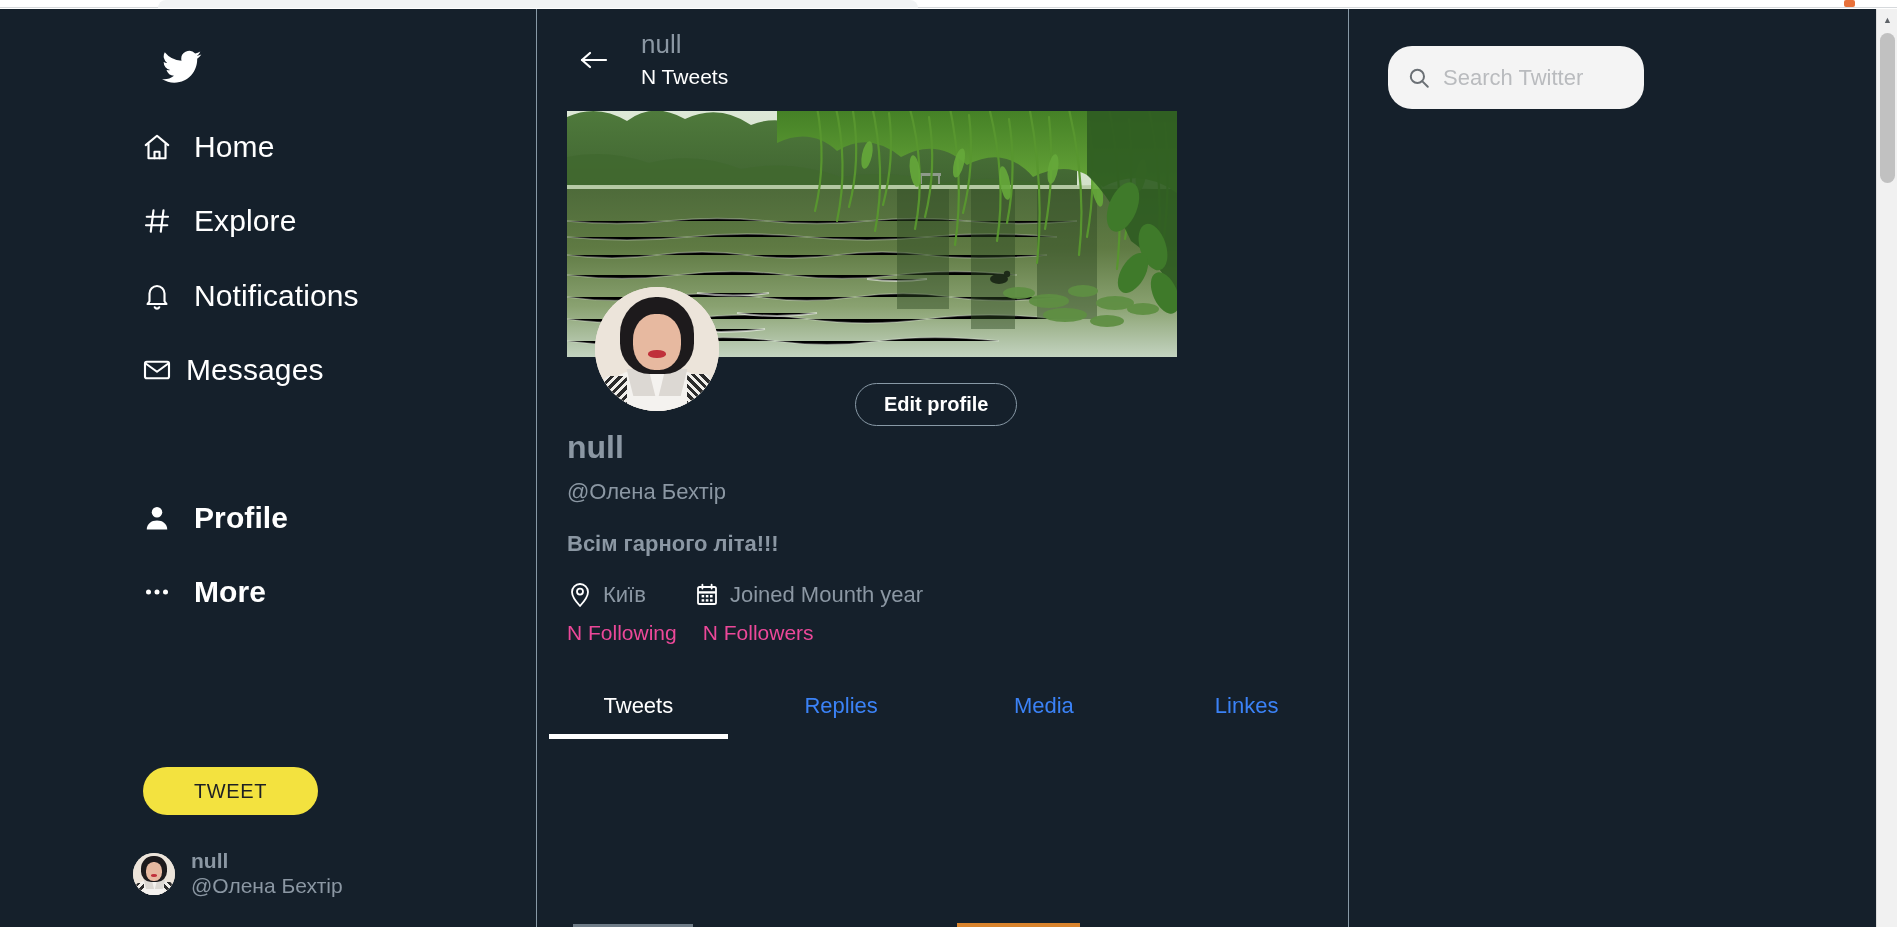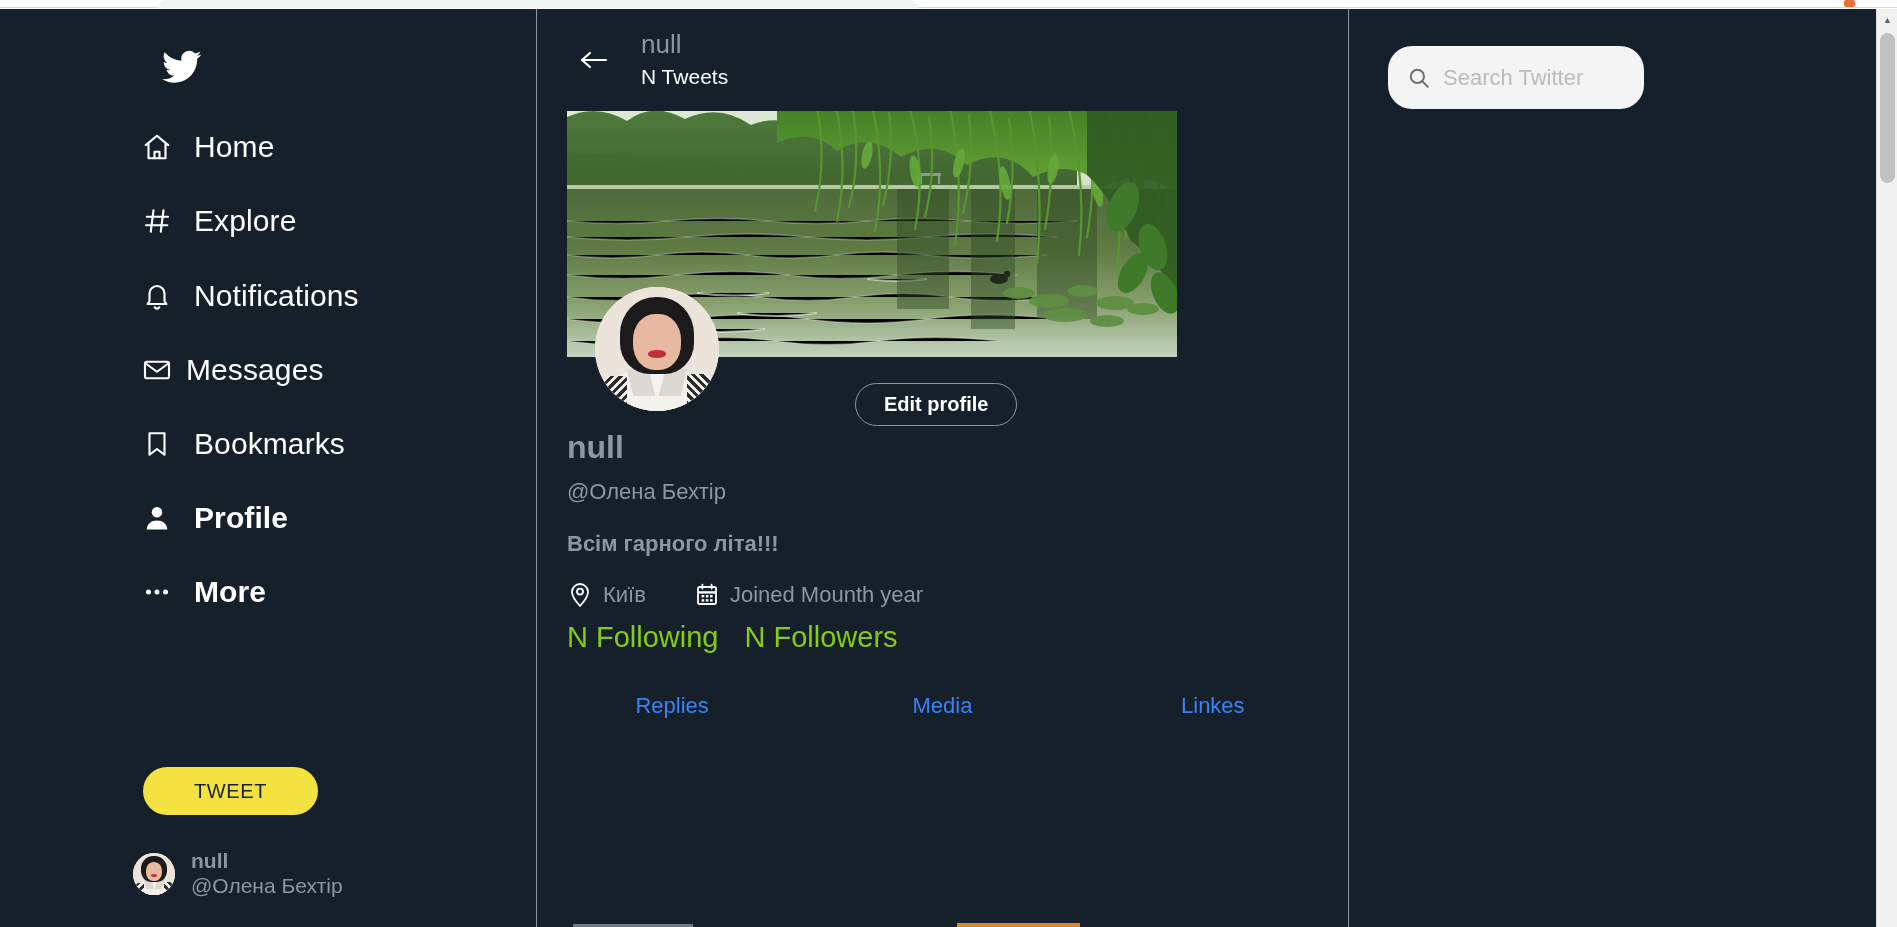--- a/index.html
+++ b/index.html
@@ -288,22 +288,22 @@
   }
   #meta-spacer { width: 28px; }
 
   #stats-row {
     position: absolute;
     left: 30px; top: 612px;
     display: flex;
     gap: 26px;
   }
   .stat {
-    font-size: 29px;
-    color: #84cc16;
+    font-size: 21px;
+    color: #ec4899;
     cursor: pointer;
     white-space: nowrap;
   }
 
   #tabs {
     position: absolute;
     left: 0; top: 672px;
     width: 811px;
     display: flex;
   }
@@ -449,28 +449,20 @@
     <div class="nav-item" id="nav-messages">
       <span class="nav-icon">
         <svg viewBox="0 0 24 24" fill="none" stroke="currentColor" stroke-width="1.7" stroke-linejoin="round">
           <rect x="2.4" y="5.4" width="19.2" height="13.2" rx="1.4"></rect>
           <path d="M2.4 6.4l9.6 7 9.6-7"></path>
         </svg>
       </span>
       <span class="nav-label">Messages</span>
     </div>
 
-    <div class="nav-item" id="nav-bookmarks">
-      <span class="nav-icon">
-        <svg viewBox="0 0 24 24" fill="none" stroke="currentColor" stroke-width="1.7" stroke-linejoin="round">
-          <path d="M6 3.4h12v17.2l-6-4.6-6 4.6V3.4z"></path>
-        </svg>
-      </span>
-      <span class="nav-label">Bookmarks</span>
-    </div>
 
     <div class="nav-item" id="nav-profile">
       <span class="nav-icon">
         <svg viewBox="0 0 24 24" fill="currentColor">
           <circle cx="12" cy="7.4" r="4.2"></circle>
           <path d="M3.8 21.2c0-4.5 3.7-7.2 8.2-7.2s8.2 2.7 8.2 7.2H3.8z"></path>
         </svg>
       </span>
       <span class="nav-label bold">Profile</span>
     </div>
@@ -683,20 +675,21 @@
       </span>
       <span class="meta-text">Joined Mounth year</span>
     </div>
 
     <div id="stats-row">
       <span class="stat">N Following</span>
       <span class="stat">N Followers</span>
     </div>
 
     <div id="tabs">
+      <div class="tab active">Tweets</div>
       <div class="tab">Replies</div>
       <div class="tab">Media</div>
       <div class="tab">Linkes</div>
     </div>
 
     <div id="gray-strip"></div>
     <div id="orange-strip"></div>
   </main>
 
   <div id="search-wrap">

